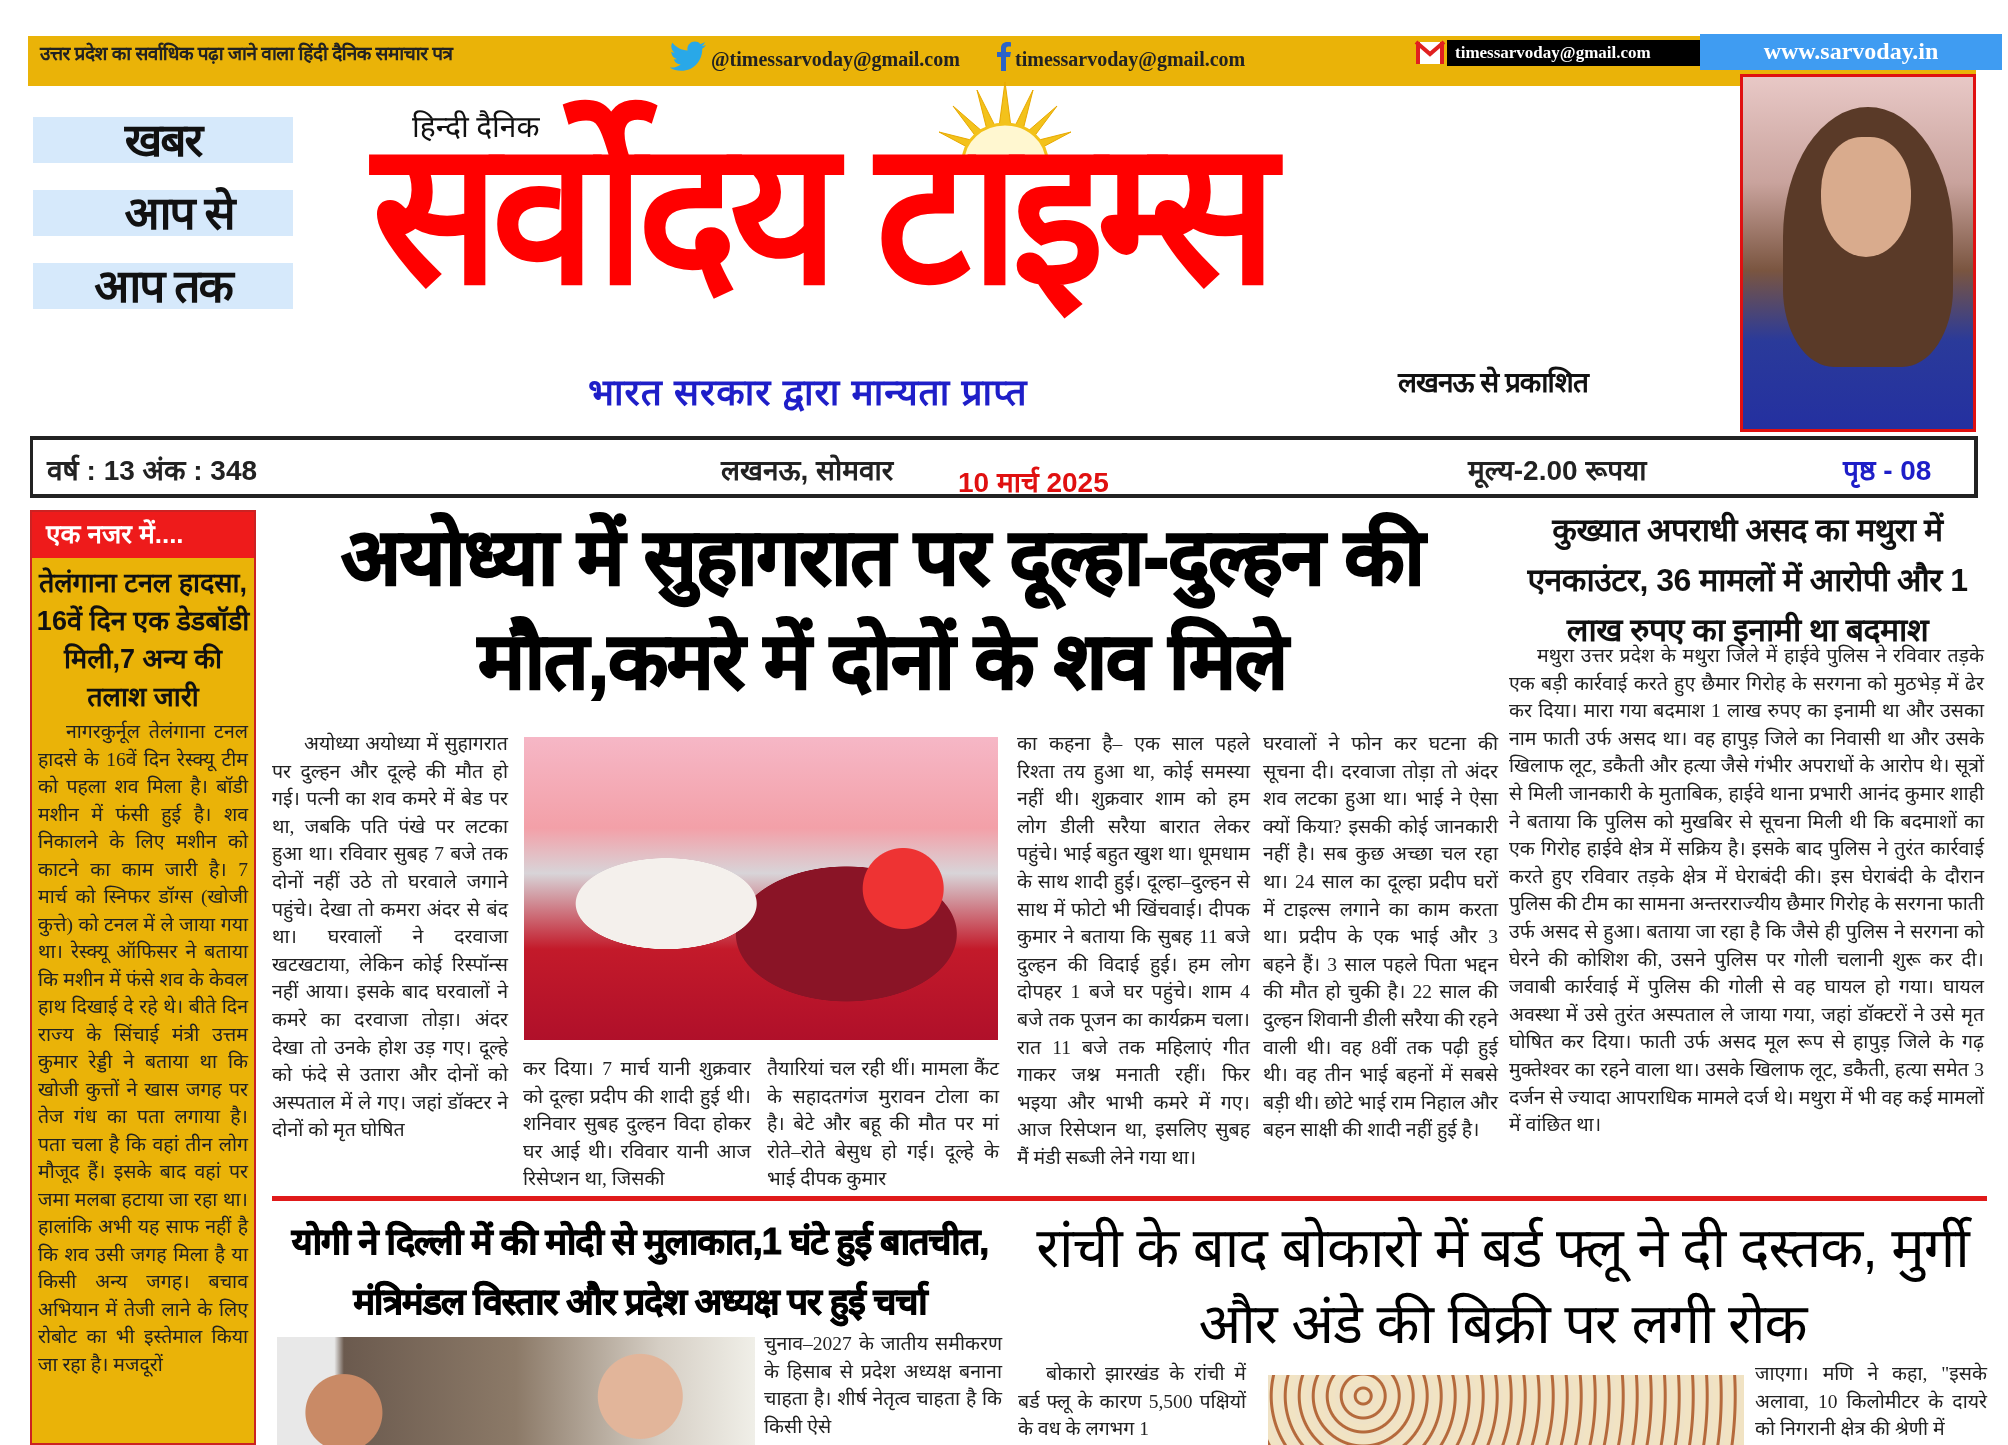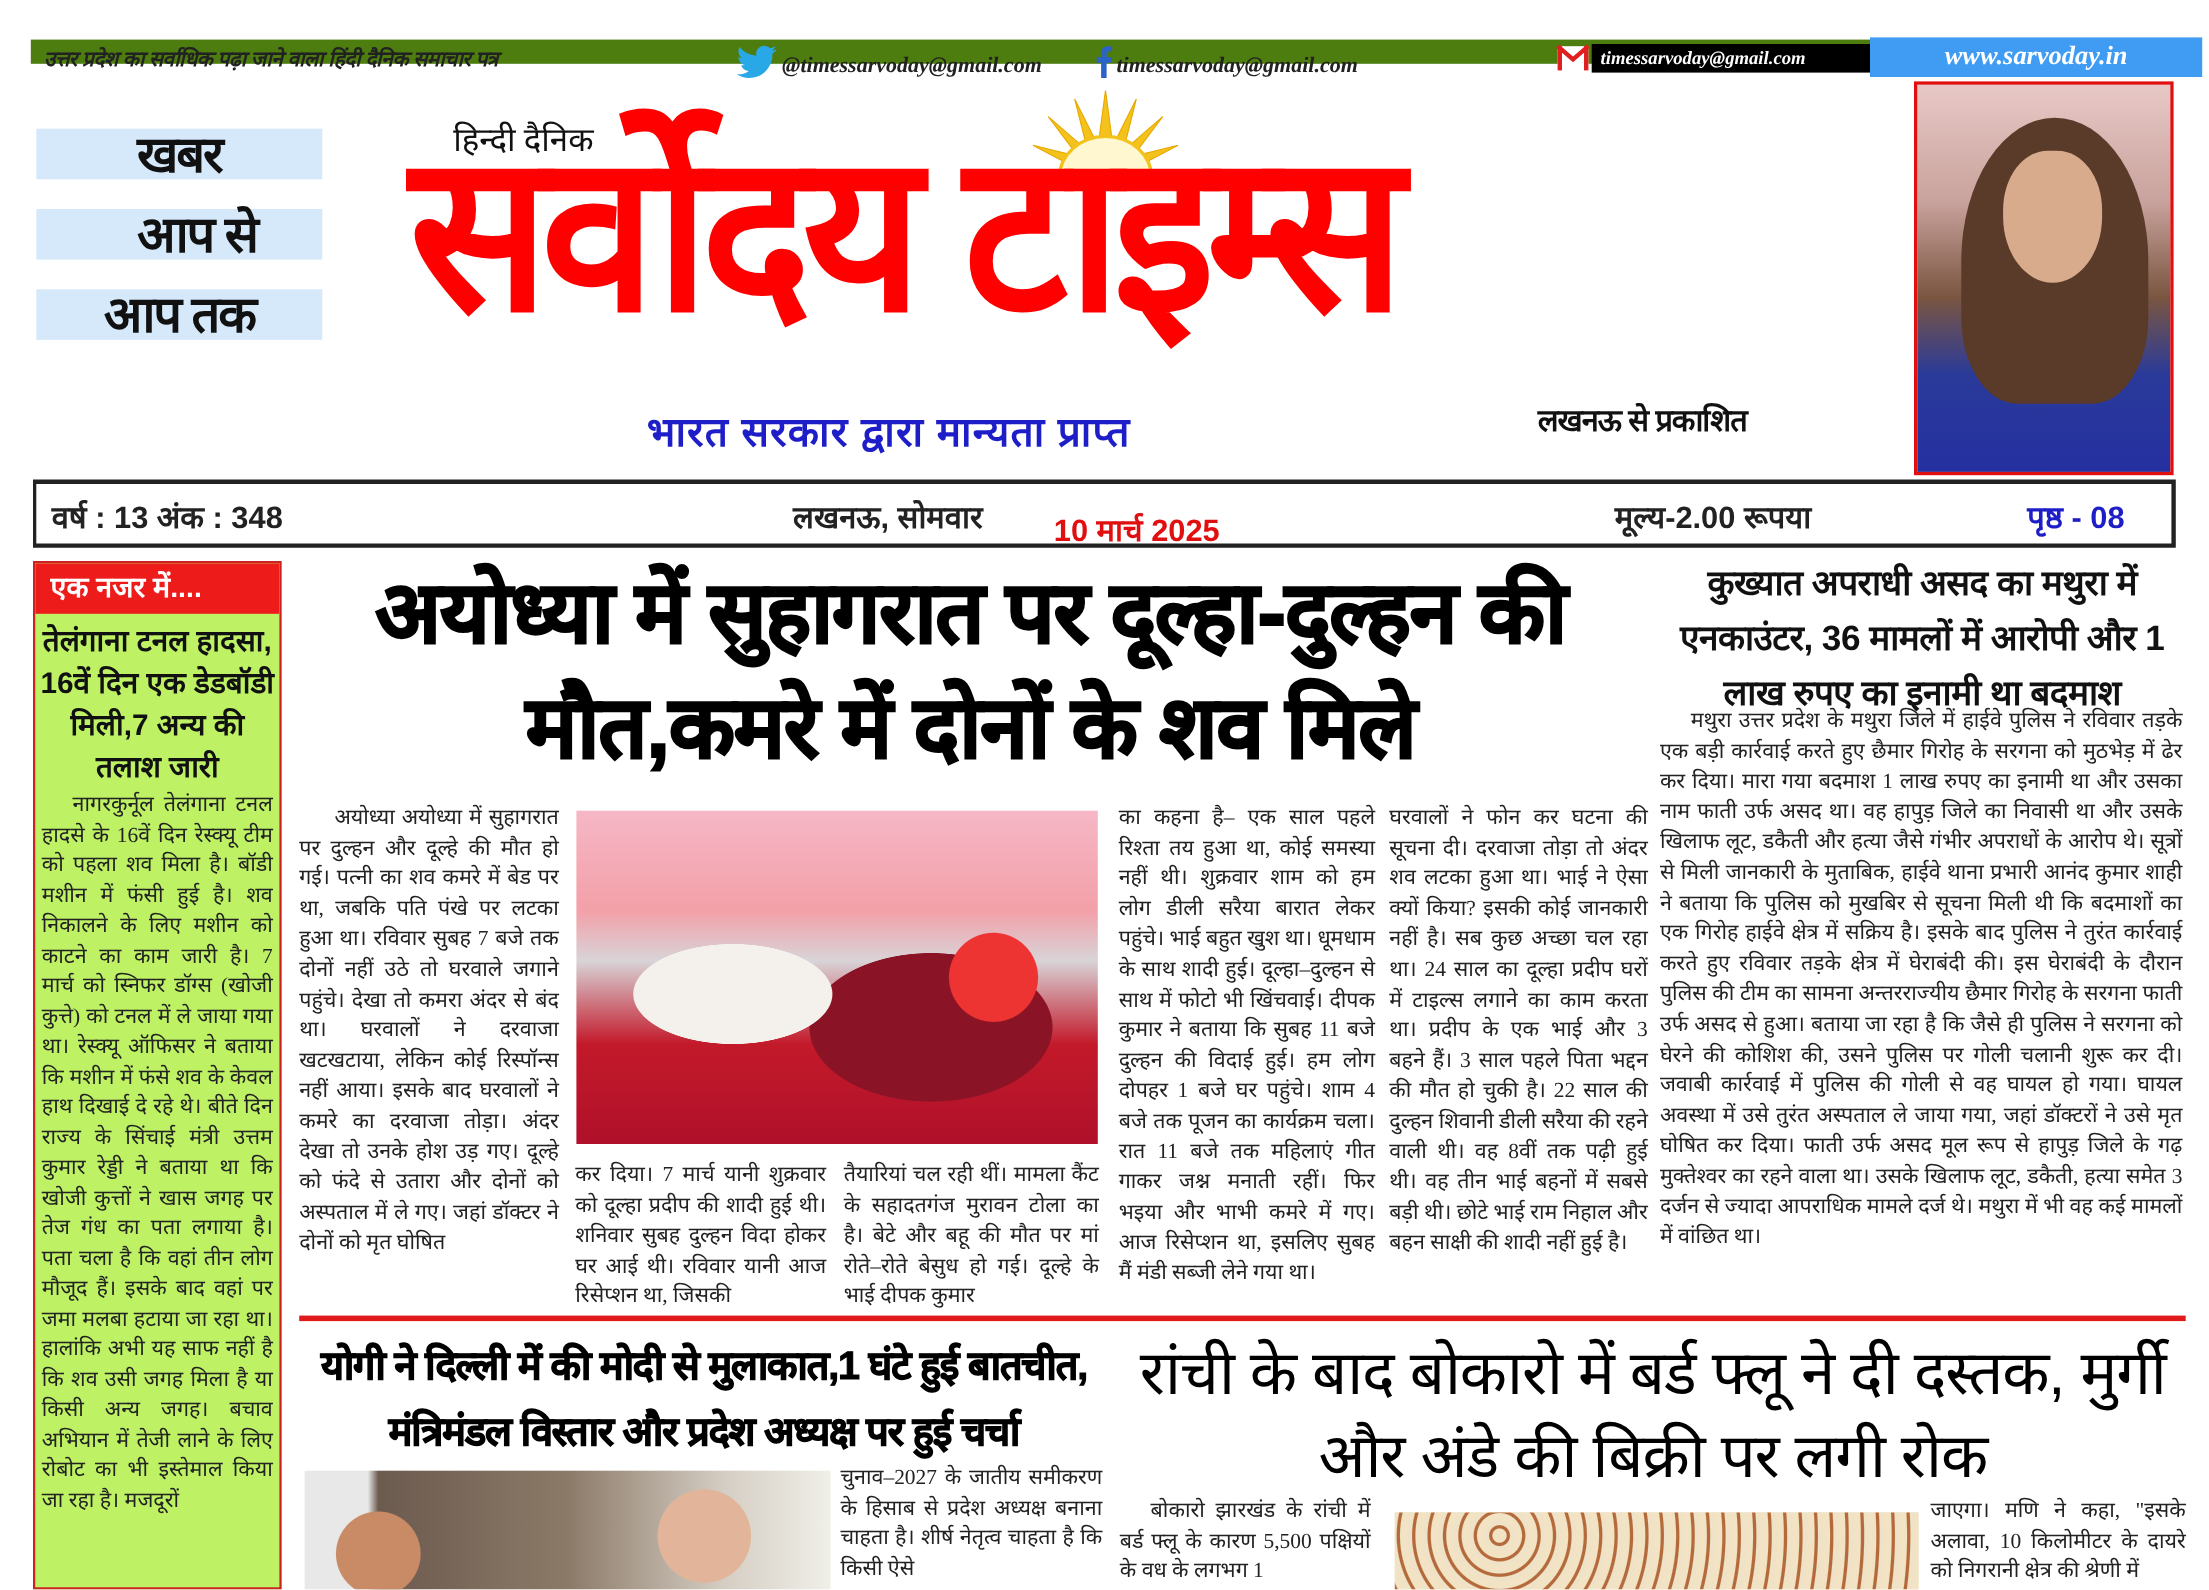--- a/index.html
+++ b/index.html
@@ -1,21 +1,21 @@
 <!DOCTYPE html>
 <html><head>
 <meta charset="utf-8">
 <style>
   * { box-sizing: border-box; margin: 0; padding: 0; }
   html, body { width: 2008px; height: 1445px; overflow: hidden; background: #ffffff; }
   body { position: relative; font-family: "DejaVu Sans", sans-serif; color: #111; }
   .abs { position: absolute; }
 
   
-  .topbar { left: 28px; top: 36px; width: 1948px; height: 22px; background: #4d7c0f; font-style: italic; }
+  .topbar { left: 28px; top: 36px; width: 1948px; height: 50px; background: #eab308; }
   .topbar .tagline { position: absolute; left: 12px; top: 4px; font-family: "Liberation Sans", sans-serif; font-weight: 700; font-size: 19px; color: #222; letter-spacing: -0.5px; }
   .topbar .social { position: absolute; top: 5px; font-family: "Liberation Serif", serif; font-weight: 700; font-size: 20px; color: #222; display: flex; align-items: flex-end; gap: 3px; }
   .tw-icon { width: 40px; height: 30px; }
   .fb-icon { width: 16px; height: 30px; }
   .gm-block { position: absolute; left: 1385px; top: 0; width: 290px; height: 34px; display: flex; align-items: center; }
   .gm-icon { width: 34px; height: 30px; }
   .gm-text { background: #000; color: #fff; height: 26px; padding: 2px 8px; font-family: "Liberation Serif", serif; font-weight: 700; font-size: 17px; line-height: 22px; flex: 1; }
   .web-block { position: absolute; left: 1672px; top: -2px; width: 302px; height: 36px; background: #3f9cf2; color: #fff; font-family: "Liberation Serif", serif; font-weight: 700; font-size: 24px; text-align: center; line-height: 34px; }
 
   
@@ -31,21 +31,21 @@
   .cover-photo .face { position: absolute; left: 78px; top: 60px; width: 90px; height: 120px; background: #d9ab8d; border-radius: 45% 45% 50% 50%; }
   .cover-photo .hair { position: absolute; left: 40px; top: 30px; width: 170px; height: 260px; background: #5a3a28; border-radius: 50% 50% 30% 30%; }
 
   
   .dateline { left: 30px; top: 436px; width: 1948px; height: 62px; border: 4px solid #222; border-left-width: 3px; background: #fff; }
   .dateline .dl { position: absolute; top: 10px; font-family: "Liberation Sans", sans-serif; font-weight: 700; font-size: 28px; color: #222; }
   .dateline .red { color: #e01010; margin-top: 12px; }
   .dateline .blue { color: #1e1ec8; }
 
   
-  .ek-nazar { left: 30px; top: 510px; width: 226px; height: 935px; border: 2px solid #c22; background: #bef264; overflow: hidden; }
+  .ek-nazar { left: 30px; top: 510px; width: 226px; height: 935px; border: 2px solid #c22; background: #eab308; overflow: hidden; }
   .ek-nazar .head { background: #ee1b1b; color: #fff; font-family: "Liberation Sans", sans-serif; font-weight: 700; font-size: 26px; height: 46px; line-height: 44px; padding-left: 14px; }
   .ek-nazar .title { font-family: "Liberation Sans", sans-serif; font-weight: 700; font-size: 27px; line-height: 38px; text-align: center; padding: 6px 4px 0 4px; color: #111; }
   .ek-nazar .body { font-family: "Liberation Serif", serif; font-size: 19.5px; line-height: 27.5px; text-align: justify; padding: 2px 6px; color: #222; text-indent: 28px; }
 
   
   .main-head { left: 270px; top: 505px; width: 1225px; font-family: "Liberation Sans", sans-serif; font-weight: 900; font-size: 78px; line-height: 104px; text-align: center; color: #000; letter-spacing: -1px; -webkit-text-stroke: 2px #000; }
 
   .col { font-family: "Liberation Serif", serif; font-size: 19.5px; line-height: 27.6px; text-align: justify; color: #222; }
   .col-a { left: 272px; top: 730px; width: 236px; text-indent: 32px; }
   .col-b { left: 523px; top: 1055px; width: 228px; }

